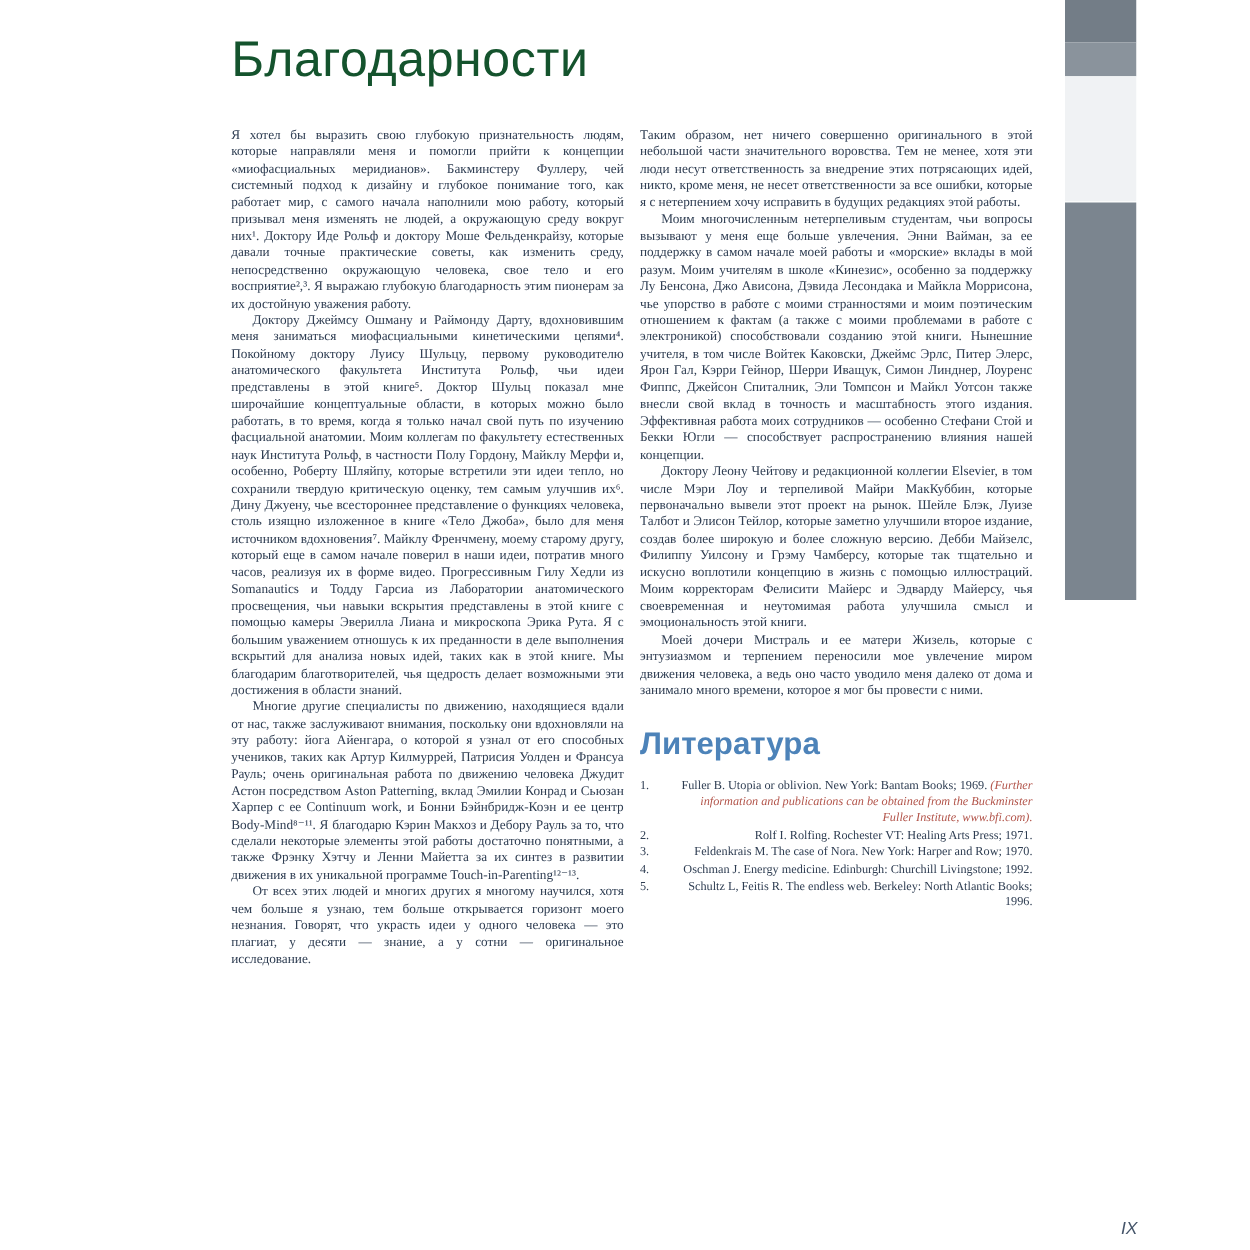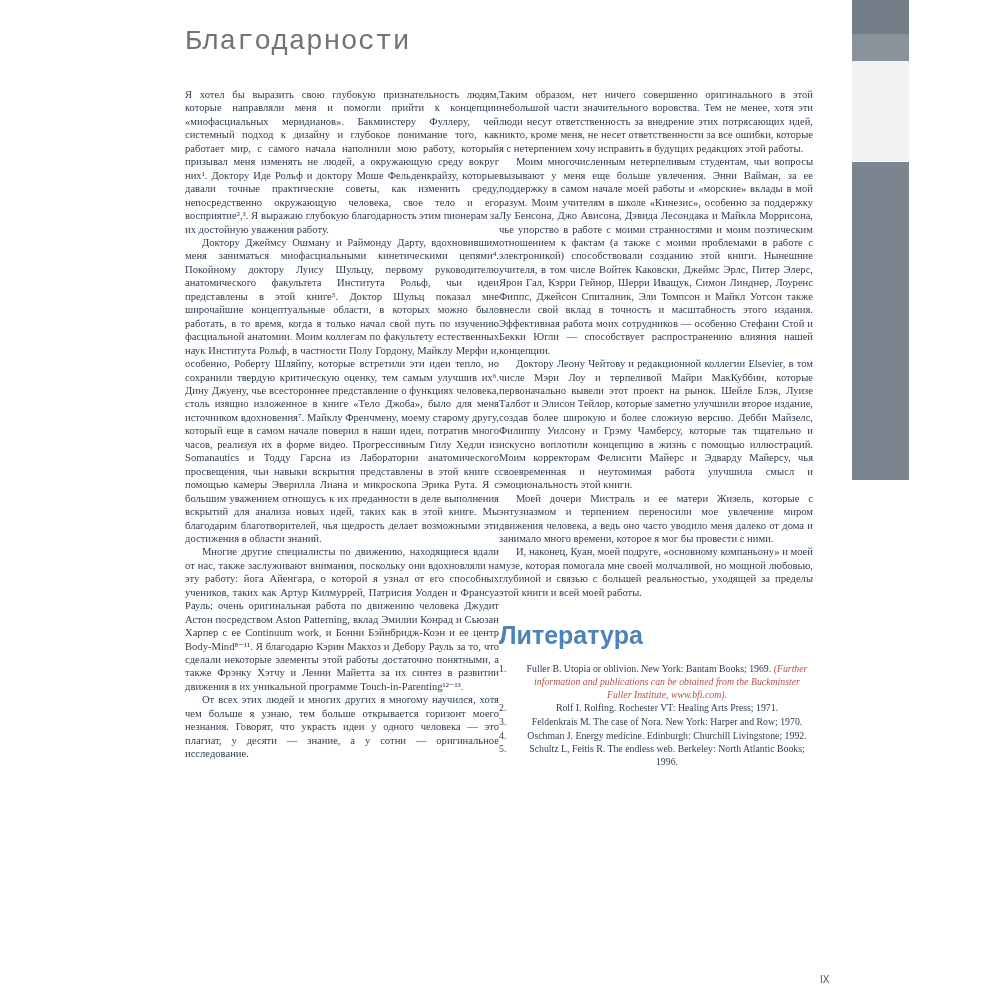--- a/index.html
+++ b/index.html
@@ -8,27 +8,27 @@
     background:#ffffff;
     position:relative;
     overflow:hidden;
     font-family:"Liberation Serif","DejaVu Serif",serif;
   }
   .content {
     position:absolute; left:185px; top:26px; width:642px;
   }
   .page-title {
     margin:0 0 31px 0;
-    font-family:Liberation Mono, monospace;
+    font-family:Liberation Sans, sans-serif;
     font-weight:normal;
-    font-size:28px;
+    font-size:40px;
     letter-spacing:0.5px;
-    color:#737373;
+    color:#14532d;
   }
-  .columns { display:flex; }
+  .columns { display:flex; gap:13px; }
   .col { width:314px; }
   .col p {
     margin:0;
     font-size:10.6px;
     line-height:13.45px;
     text-align:justify;
     text-indent:1.6em;
     color:#2e3d52;
     hyphens:auto;
   }
@@ -42,33 +42,34 @@
   }
   .ref {
     display:flex;
     font-size:9.8px;
     line-height:12.7px;
     color:#2e3d52;
     margin-bottom:1px;
   }
   .ref-num { flex:none; width:13px; }
   .ref-gap { flex:none; width:9px; }
-  .ref-body { flex:1; text-align:center; }
+  .ref-body { flex:1; text-align:right; }
   .ref-note { font-style:italic; color:#b2544a; }
   .decor-block { position:absolute; left:852px; width:57px; }
   .decor-1 { top:0;   height:34px; }
   .decor-2 { top:34px; height:27px; }
   .decor-3 { top:61px; height:100px; }
   .decor-4 { top:162px; height:318px; }
   .page-number {
     position:absolute; left:820px; top:974px; width:90px;
-    text-align:left;
+    text-align:right;
     font-family:"Liberation Sans","DejaVu Sans",sans-serif;
-    font-size:10px;
+    font-size:14px;
     color:#45556a;
+    font-style:italic;
   }
 </style>
 </head>
 <body>
 
 <div class="page">
 
   <div class="content">
     <h1 class="page-title">Благодарности</h1>
 
@@ -78,21 +79,20 @@
         <p>Доктору Джеймсу Ошману и Раймонду Дарту, вдохновившим меня заниматься миофасциальными кинетическими цепями⁴. Покойному доктору Луису Шульцу, первому руководителю анатомического факультета Института Рольф, чьи идеи представлены в этой книге⁵. Доктор Шульц показал мне широчайшие концептуальные области, в которых можно было работать, в то время, когда я только начал свой путь по изучению фасциальной анатомии. Моим коллегам по факультету естественных наук Института Рольф, в частности Полу Гордону, Майклу Мерфи и, особенно, Роберту Шляйпу, которые встретили эти идеи тепло, но сохранили твердую критическую оценку, тем самым улучшив их⁶. Дину Джуену, чье всестороннее представление о функциях человека, столь изящно изложенное в книге «Тело Джоба», было для меня источником вдохновения⁷. Майклу Френчмену, моему старому другу, который еще в самом начале поверил в наши идеи, потратив много часов, реализуя их в форме видео. Прогрессивным Гилу Хедли из Somanautics и Тодду Гарсиа из Лаборатории анатомического просвещения, чьи навыки вскрытия представлены в этой книге с помощью камеры Эверилла Лиана и микроскопа Эрика Рута. Я с большим уважением отношусь к их преданности в деле выполнения вскрытий для анализа новых идей, таких как в этой книге. Мы благодарим благотворителей, чья щедрость делает возможными эти достижения в области знаний.</p>
         <p>Многие другие специалисты по движению, находящиеся вдали от нас, также заслуживают внимания, поскольку они вдохновляли на эту работу: йога Айенгара, о которой я узнал от его способных учеников, таких как Артур Килмуррей, Патрисия Уолден и Франсуа Рауль; очень оригинальная работа по движению человека Джудит Астон посредством Aston Patterning, вклад Эмилии Конрад и Сьюзан Харпер с ее Continuum work, и Бонни Бэйнбридж-Коэн и ее центр Body-Mind⁸⁻¹¹. Я благодарю Кэрин Макхоз и Дебору Рауль за то, что сделали некоторые элементы этой работы достаточно понятными, а также Фрэнку Хэтчу и Ленни Майетта за их синтез в развитии движения в их уникальной программе Touch-in-Parenting¹²⁻¹³.</p>
         <p>От всех этих людей и многих других я многому научился, хотя чем больше я узнаю, тем больше открывается горизонт моего незнания. Говорят, что украсть идеи у одного человека — это плагиат, у десяти — знание, а у сотни — оригинальное исследование.</p>
       </div>
 
       <div class="col">
         <p class="noindent">Таким образом, нет ничего совершенно оригинального в этой небольшой части значительного воровства. Тем не менее, хотя эти люди несут ответственность за внедрение этих потрясающих идей, никто, кроме меня, не несет ответственности за все ошибки, которые я с нетерпением хочу исправить в будущих редакциях этой работы.</p>
         <p>Моим многочисленным нетерпеливым студентам, чьи вопросы вызывают у меня еще больше увлечения. Энни Вайман, за ее поддержку в самом начале моей работы и «морские» вклады в мой разум. Моим учителям в школе «Кинезис», особенно за поддержку Лу Бенсона, Джо Ависона, Дэвида Лесондака и Майкла Моррисона, чье упорство в работе с моими странностями и моим поэтическим отношением к фактам (а также с моими проблемами в работе с электроникой) способствовали созданию этой книги. Нынешние учителя, в том числе Войтек Каковски, Джеймс Эрлс, Питер Элерс, Ярон Гал, Кэрри Гейнор, Шерри Иващук, Симон Линднер, Лоуренс Фиппс, Джейсон Спиталник, Эли Томпсон и Майкл Уотсон также внесли свой вклад в точность и масштабность этого издания. Эффективная работа моих сотрудников — особенно Стефани Стой и Бекки Югли — способствует распространению влияния нашей концепции.</p>
         <p>Доктору Леону Чейтову и редакционной коллегии Elsevier, в том числе Мэри Лоу и терпеливой Майри МакКуббин, которые первоначально вывели этот проект на рынок. Шейле Блэк, Луизе Талбот и Элисон Тейлор, которые заметно улучшили второе издание, создав более широкую и более сложную версию. Дебби Майзелс, Филиппу Уилсону и Грэму Чамберсу, которые так тщательно и искусно воплотили концепцию в жизнь с помощью иллюстраций. Моим корректорам Фелисити Майерс и Эдварду Майерсу, чья своевременная и неутомимая работа улучшила смысл и эмоциональность этой книги.</p>
         <p>Моей дочери Мистраль и ее матери Жизель, которые с энтузиазмом и терпением переносили мое увлечение миром движения человека, а ведь оно часто уводило меня далеко от дома и занимало много времени, которое я мог бы провести с ними.</p>
-        <p>И, наконец, Куан, моей подруге, «основному компаньону» и моей музе, которая помогала мне своей молчаливой, но мощной любовью, глубиной и связью с большей реальностью, уходящей за пределы этой книги и всей моей работы.</p>
 
         <h2 class="ref-heading">Литература</h2>
 
         <div class="ref">
           <span class="ref-num">1.</span>
           <span class="ref-gap"></span>
           <span class="ref-body"><span>Fuller B. Utopia or oblivion. New York: Bantam Books; 1969. </span><span class="ref-note">(Further information and publications can be obtained from the Buckminster Fuller Institute, www.bfi.com).</span></span>
         </div>
         <div class="ref">
           <span class="ref-num">2.</span>

